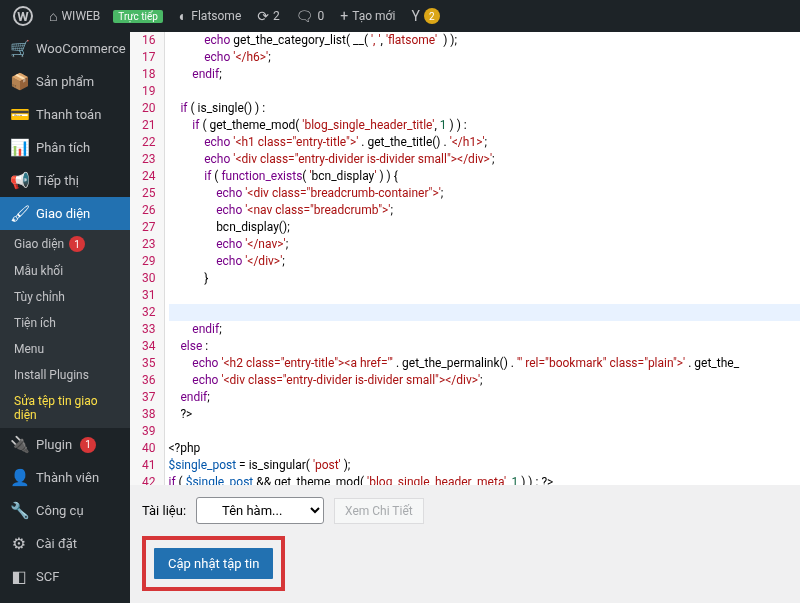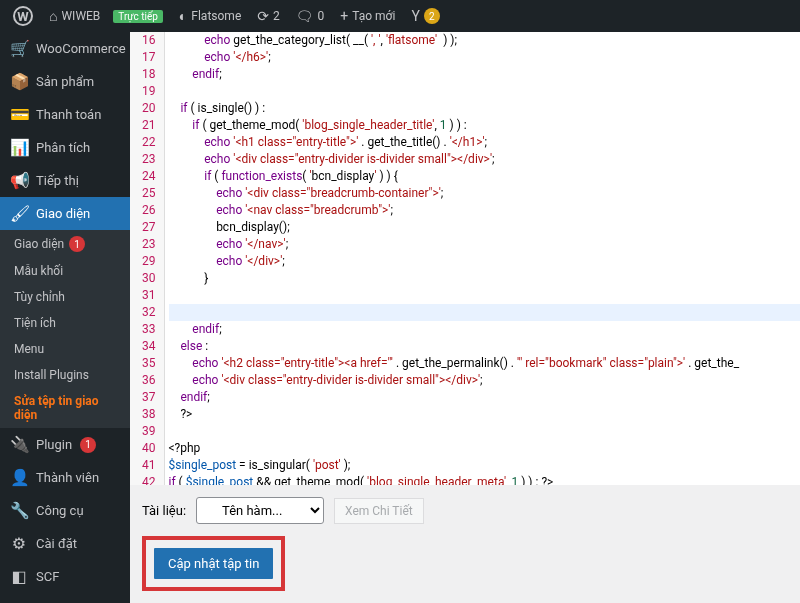--- a/index.html
+++ b/index.html
@@ -12,21 +12,21 @@
 .tb-count-or{background:#dba617}
 .tb-icon{font-size:14px}
 .main{display:flex;height:571px}
 .sidebar{width:130px;background:#1d2327;color:#c3c4c7;overflow-y:auto;font-size:13px}
 .sidebar::-webkit-scrollbar{width:0}
 .menu-item{padding:7px 10px;display:flex;align-items:center;gap:8px;cursor:pointer}
 .menu-item.active{background:#2271b1;color:#fff}
 .menu-icon{width:18px;font-size:16px;text-align:center;flex-shrink:0}
 .submenu{background:#2c3338}
 .sub-item{padding:6px 10px 6px 14px;font-size:12px;cursor:pointer;display:flex;align-items:center;gap:5px}
-.sub-item.active{color:#f97316;font-weight:700}
+.sub-item.active{color:#fde047;font-weight:400}
 .badge-r{background:#d63638;color:#fff;border-radius:8px;min-width:16px;height:16px;display:inline-flex;align-items:center;justify-content:center;font-size:10px}
 .content{flex:1;background:#f0f0f1;overflow:hidden;display:flex;flex-direction:column}
 .editor-wrap{background:#fff;flex:1;overflow:hidden;display:flex;font-family:Menlo,Consolas,monospace;font-size:12px}
 .gutter{background:#f7f7f7;color:#be185d;text-align:right;padding:0 8px 0 12px;user-select:none;border-right:1px solid #ddd}
 .gutter div{height:17px;line-height:17px}
 .code{flex:1;overflow:hidden;white-space:pre;line-height:17px;padding-left:4px}
 .code div{height:17px}
 .hl-line{background:#e8f2ff}
 .kw{color:#708}
 .str{color:#a11}

